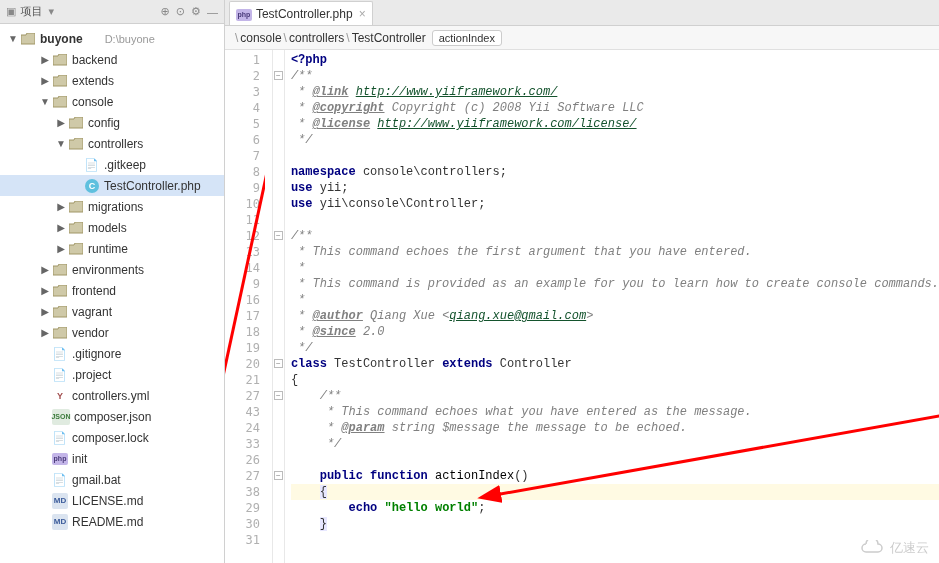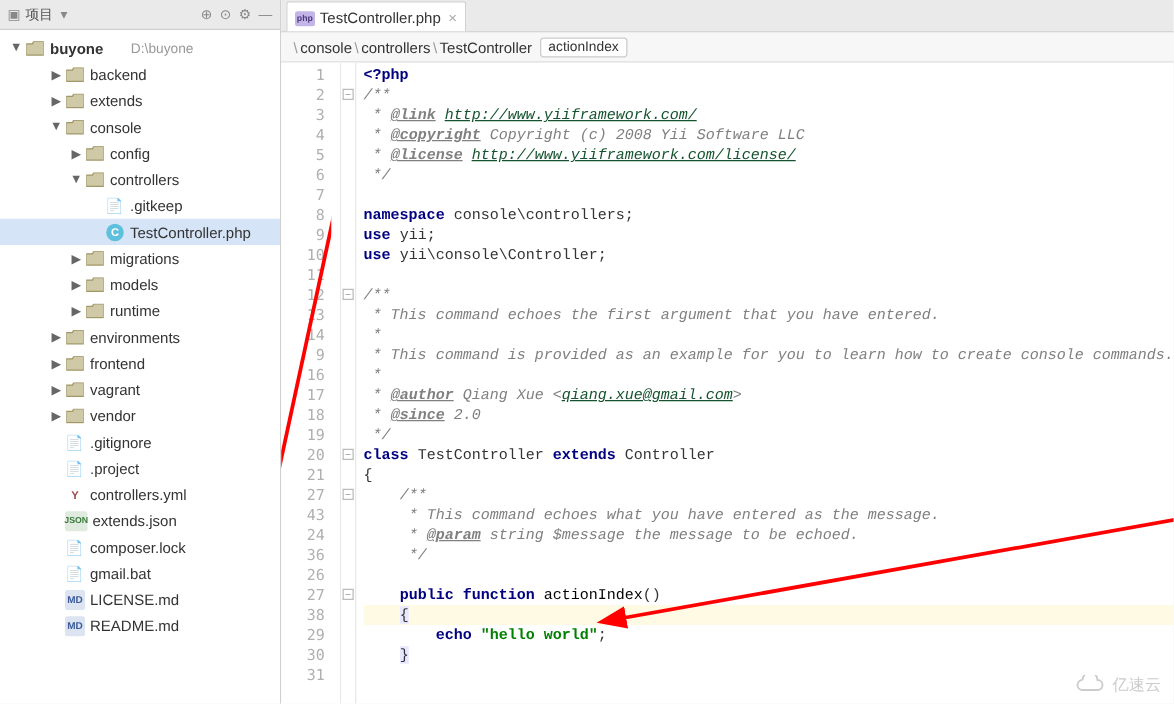--- a/index.html
+++ b/index.html
@@ -237,27 +237,35 @@
           <div class="tree-row">
     <span class="tree-indent" style="width:38px"></span>
     <span class="tree-arrow"></span>
     <span class="tree-icon" style="color:#a04a4a;font-size:9px;font-weight:bold;">Y</span>
     <span class="tree-label">controllers.yml</span>
   </div>
           <div class="tree-row">
     <span class="tree-indent" style="width:38px"></span>
     <span class="tree-arrow"></span>
     <span class="tree-icon" style="color:#3a7a3a;font-size:7px;font-weight:bold;background:#e0ebe0;border-radius:2px;width:18px;">JSON</span>
-    <span class="tree-label">extends.json</span>
+    <span class="tree-label">composer.json</span>
   </div>
           <div class="tree-row">
     <span class="tree-indent" style="width:38px"></span>
     <span class="tree-arrow"></span>
     <span class="tree-icon" style="color:#999;">📄</span>
     <span class="tree-label">composer.lock</span>
+  </div>
+          <div class="tree-row">
+    <span class="tree-indent" style="width:38px"></span>
+    <span class="tree-arrow"></span>
+    <span class="tree-icon">
+              <span class="php-badge">php</span>
+            </span>
+    <span class="tree-label">init</span>
   </div>
           <div class="tree-row">
     <span class="tree-indent" style="width:38px"></span>
     <span class="tree-arrow"></span>
     <span class="tree-icon" style="color:#999;">📄</span>
     <span class="tree-label">gmail.bat</span>
   </div>
           <div class="tree-row">
     <span class="tree-indent" style="width:38px"></span>
     <span class="tree-arrow"></span>
@@ -310,21 +318,21 @@
           <div>9</div>
           <div>16</div>
           <div>17</div>
           <div>18</div>
           <div>19</div>
           <div>20</div>
           <div>21</div>
           <div>27</div>
           <div>43</div>
           <div>24</div>
-          <div>36</div>
+          <div>33</div>
           <div>26</div>
           <div>27</div>
           <div>38</div>
           <div>29</div>
           <div>30</div>
           <div>31</div>
         </div>
       <div class="fold-col" id="fold-col">
           <div class="fold minus" style="top:21px"></div>
           <div class="fold minus" style="top:181px"></div>

